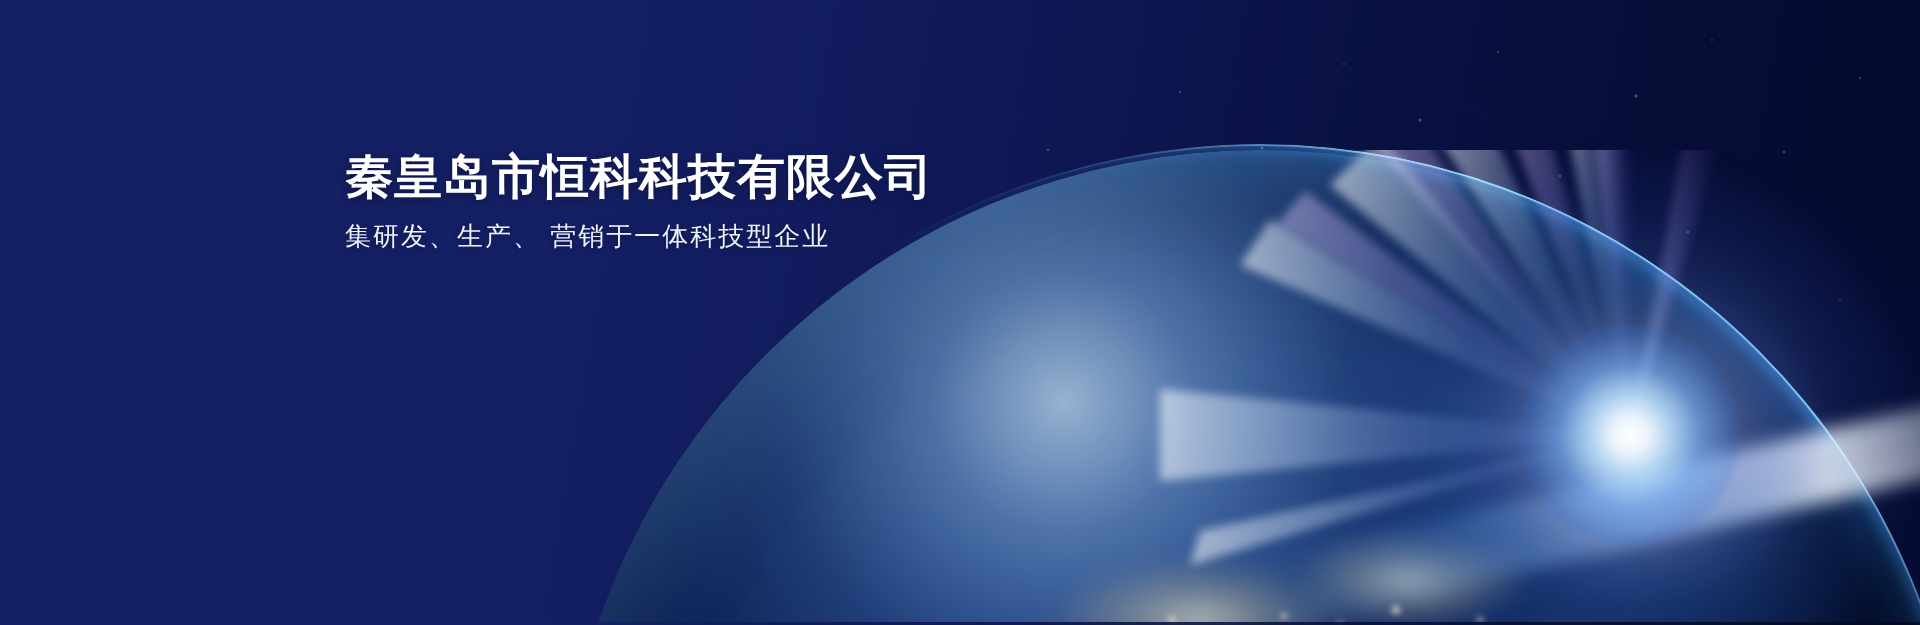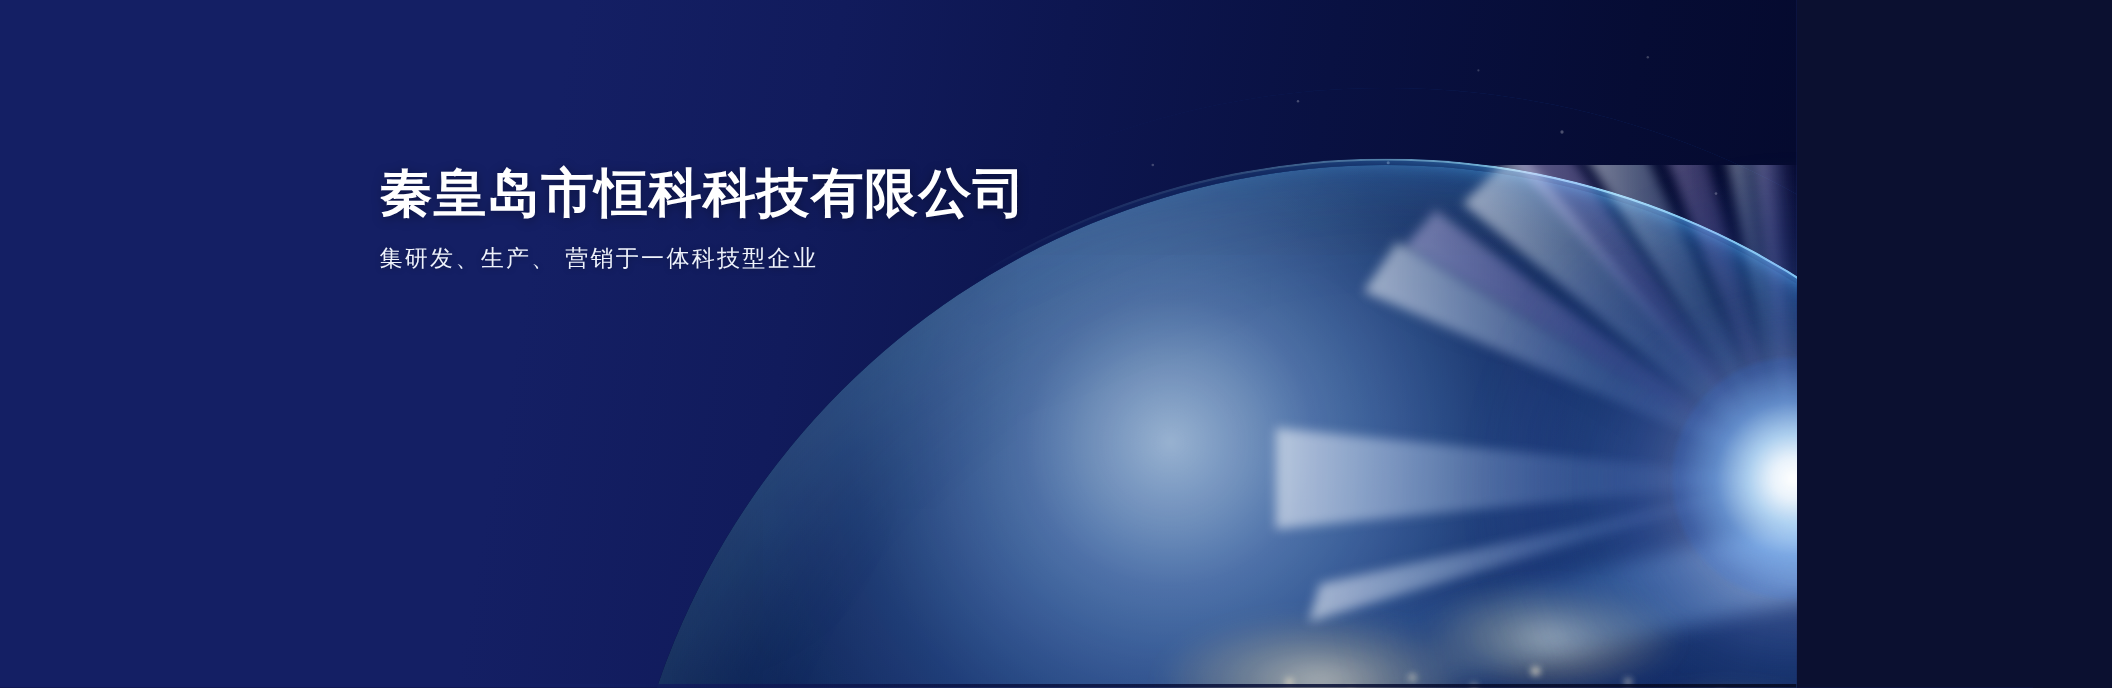--- a/index.html
+++ b/index.html
@@ -2,21 +2,21 @@
 <html><head>
 <meta charset="utf-8">
 <style>
   html, body {
     margin: 0;
     padding: 0;
     background: #0b1030;
   }
   #banner {
     position: relative;
-    width: 1633px;
+    width: 1920px;
     height: 625px;
     overflow: hidden;
     font-family: "Liberation Sans", "DejaVu Sans", sans-serif;
     background: #141f64;
   }
 
   
   .bg-base {
     position: absolute;
     inset: 0;
@@ -181,21 +181,21 @@
     font-size: 48px;
     line-height: 58px;
     font-weight: bold;
     color: #ffffff;
     letter-spacing: 1px;
     white-space: nowrap;
     text-shadow: 0 2px 10px rgba(0,0,0,0.35);
   }
   .site-subtitle {
     margin: 14px 0 0 0;
-    font-size: 21px;
+    font-size: 26px;
     line-height: 32px;
     font-weight: normal;
     color: #eef2fb;
     letter-spacing: 2px;
     white-space: nowrap;
     text-shadow: 0 1px 6px rgba(0,0,0,0.30);
   }
 
   
   .bottom-edge {

